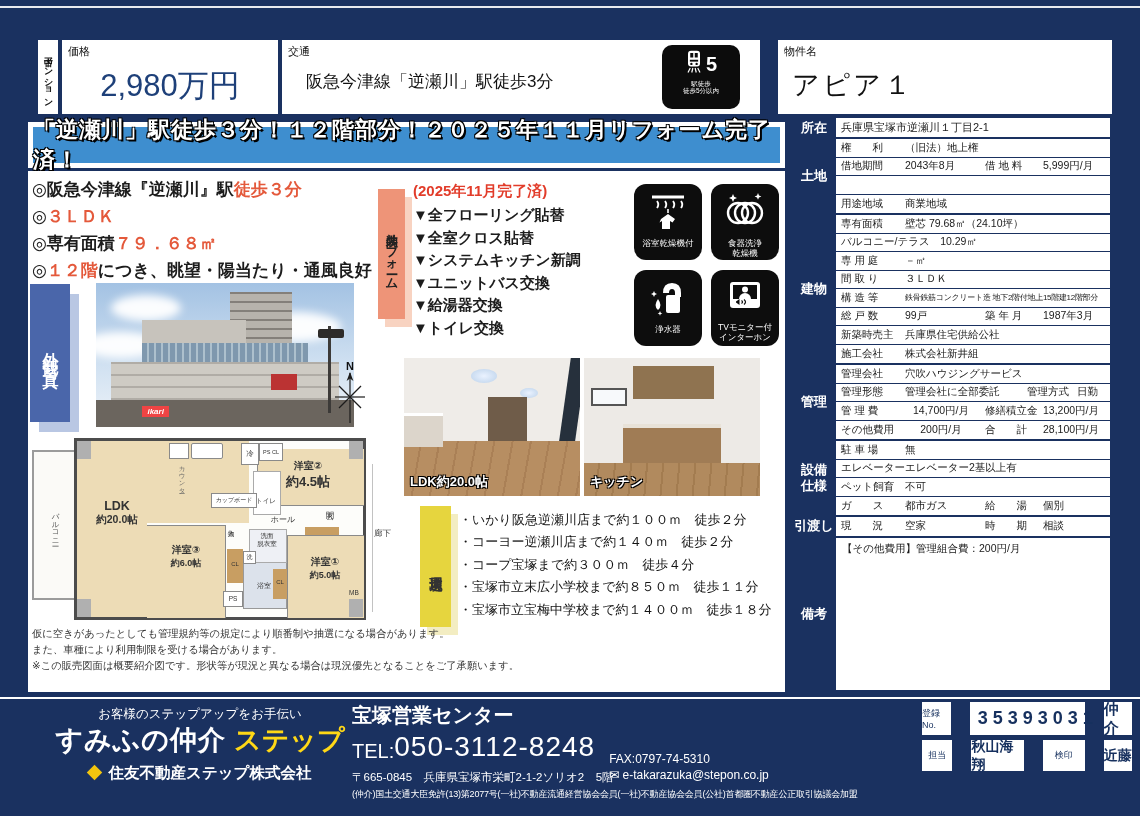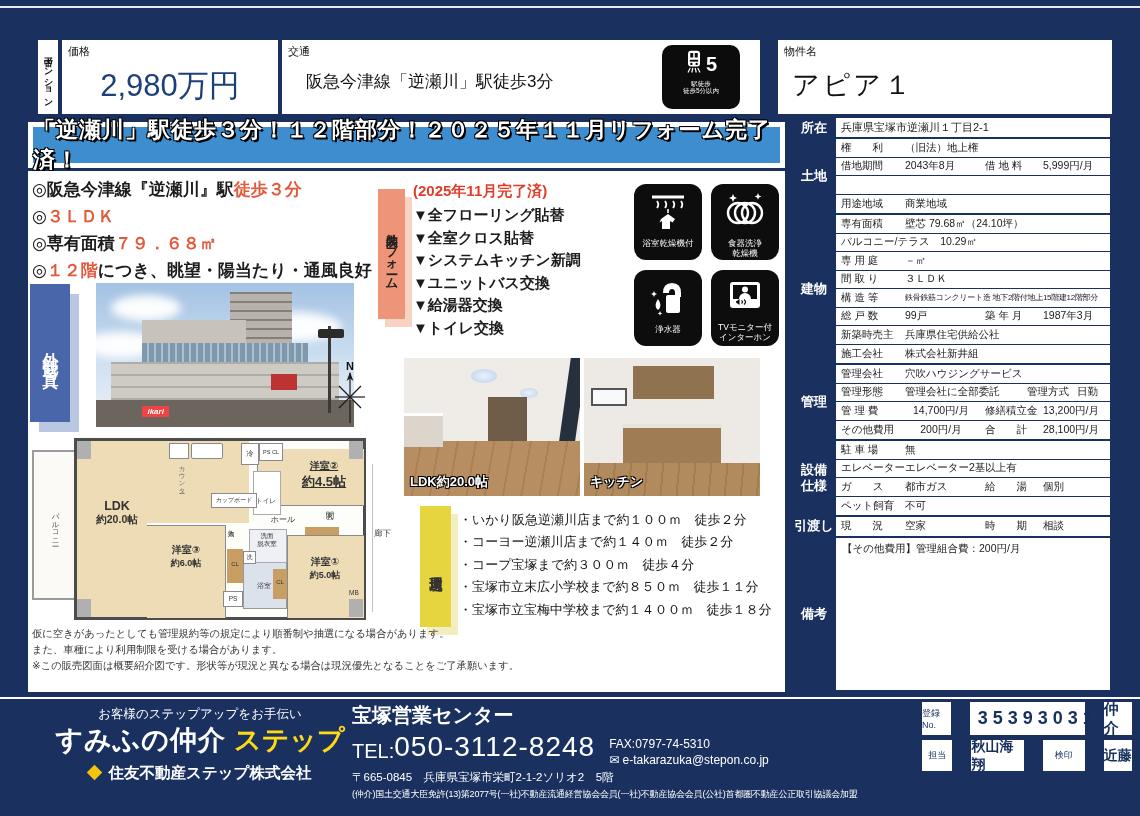--- a/index.html
+++ b/index.html
@@ -123,21 +123,21 @@
   .tagline{position:absolute;left:55px;top:14px;width:290px;text-align:center;color:#fff;font-size:12.5px;}
   .brand{position:absolute;left:45px;top:30px;width:310px;text-align:center;white-space:nowrap;}
   .brand-main{font-size:27px;font-weight:bold;color:#fff;letter-spacing:1px;}
   .brand-sub{font-size:27px;font-weight:bold;color:#ffd816;margin-left:8px;}
   .company{position:absolute;left:45px;top:71px;width:310px;text-align:center;color:#fff;font-size:15.5px;font-weight:bold;}
   .diamond{display:inline-block;width:11px;height:11px;background:#f2c50e;transform:rotate(45deg);margin-right:9px;}
   .office{position:absolute;left:352px;top:10px;font-size:20px;font-weight:bold;color:#fff;}
   .telrow{position:absolute;left:352px;top:39px;color:#fff;display:flex;align-items:flex-start;}
   .tel-label{font-size:20px;margin-top:9px;}
   .tel-num{font-size:28px;letter-spacing:1px;}
-  .faxcol{margin-left:14px;font-size:12px;line-height:16px;margin-top:5px;}
+  .faxcol{margin-left:14px;font-size:12px;line-height:16px;margin-top:20px;}
   .addr{position:absolute;left:352px;top:78px;font-size:11.5px;color:#fff;}
   .license{position:absolute;left:352px;top:96px;font-size:9px;color:#fff;letter-spacing:-0.2px;}
   .reg{position:absolute;left:922px;top:10px;width:210px;}
   .reg-row{display:flex;gap:19px;margin-bottom:5px;}
   .reg-cell{background:#fff;color:#16305e;display:flex;align-items:center;justify-content:center;}
   .rc-label{width:44px;height:33px;font-size:9px;}
   .rc-no{width:115px;height:33px;font-size:18px;font-weight:bold;letter-spacing:5px;padding-left:21px;box-sizing:border-box;}
   .rc-type{width:43px;height:33px;font-size:15px;font-weight:bold;}
   .rc-label2{width:44px;height:31px;font-size:9px;}
   .rc-staff{width:76px;height:31px;font-size:14px;font-weight:bold;}
@@ -338,21 +338,21 @@
 
       <div class="pl" style="left:0;top:0;"></div>
       <div class="pl" style="right:0;top:0;"></div>
       <div class="pl" style="left:0;bottom:0;"></div>
       <div class="pl" style="right:0;bottom:0;"></div>
 
       <div class="plab" style="left:0;top:58px;width:80px;">
         <div style="font-size:12.5px;font-weight:bold;">LDK</div>
         <div style="font-size:10.5px;font-weight:bold;">約20.0帖</div>
       </div>
-      <div class="plab" style="left:202px;top:18px;width:90px;text-decoration:underline;">
+      <div class="plab" style="left:186px;top:18px;width:90px;">
         <div style="font-size:10px;font-weight:bold;">洋室②</div>
         <div style="font-size:13px;font-weight:bold;text-align:center;">約4.5帖</div>
       </div>
       <div class="plab" style="left:70px;top:102px;width:78px;">
         <div style="font-size:10px;font-weight:bold;">洋室③</div>
         <div style="font-size:9px;font-weight:bold;">約6.0帖</div>
       </div>
       <div class="plab" style="left:210px;top:114px;width:76px;">
         <div style="font-size:10px;font-weight:bold;">洋室①</div>
         <div style="font-size:9px;font-weight:bold;">約5.0帖</div>
@@ -487,28 +487,28 @@
       <div class="sec-rows">
         <div class="drow">
             <span class="k">駐 車 場</span>
             <span class="v">無</span>
           </div>
         <div class="drow">
             <span class="k">エレベーター</span>
             <span class="v">エレベーター2基以上有</span>
           </div>
         <div class="drow">
+            <span class="k">ペット飼育</span>
+            <span class="v">不可</span>
+          </div>
+        <div class="drow">
             <span class="k">ガ　　ス</span>
             <span class="v">都市ガス</span>
             <span class="k2">給　　湯</span>
             <span class="v2">個別</span>
-          </div>
-        <div class="drow">
-            <span class="k">ペット飼育</span>
-            <span class="v">不可</span>
           </div>
       </div>
     </div>
     <div class="sec">
       <div class="sec-label">引渡し</div>
       <div class="sec-rows">
         <div class="drow">
             <span class="k">現　　況</span>
             <span class="v">空家</span>
             <span class="k2">時　　期</span>

